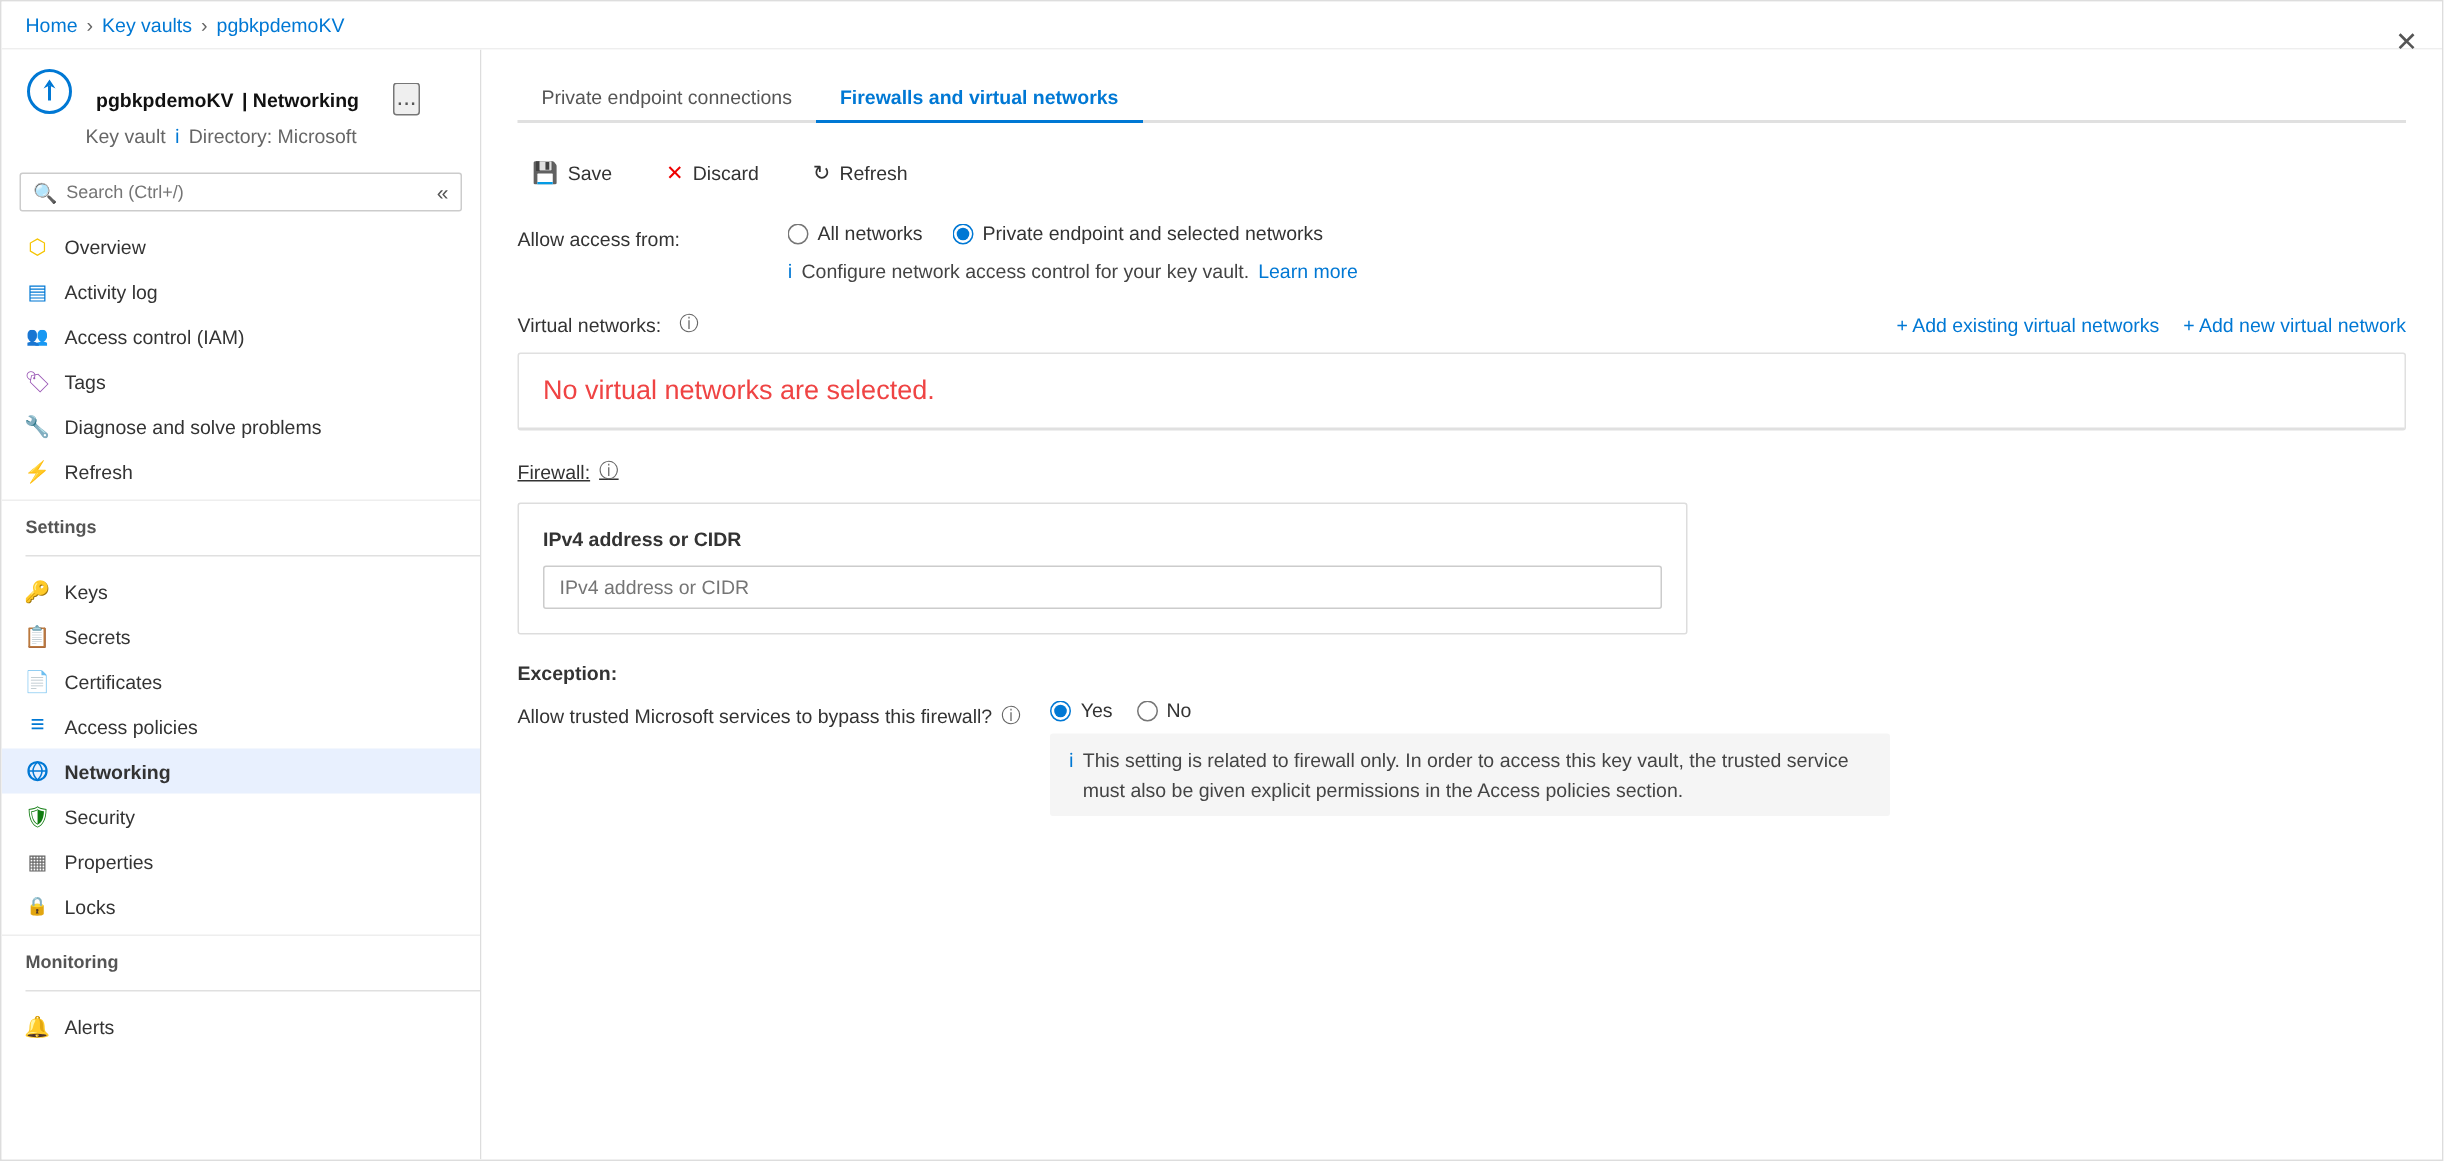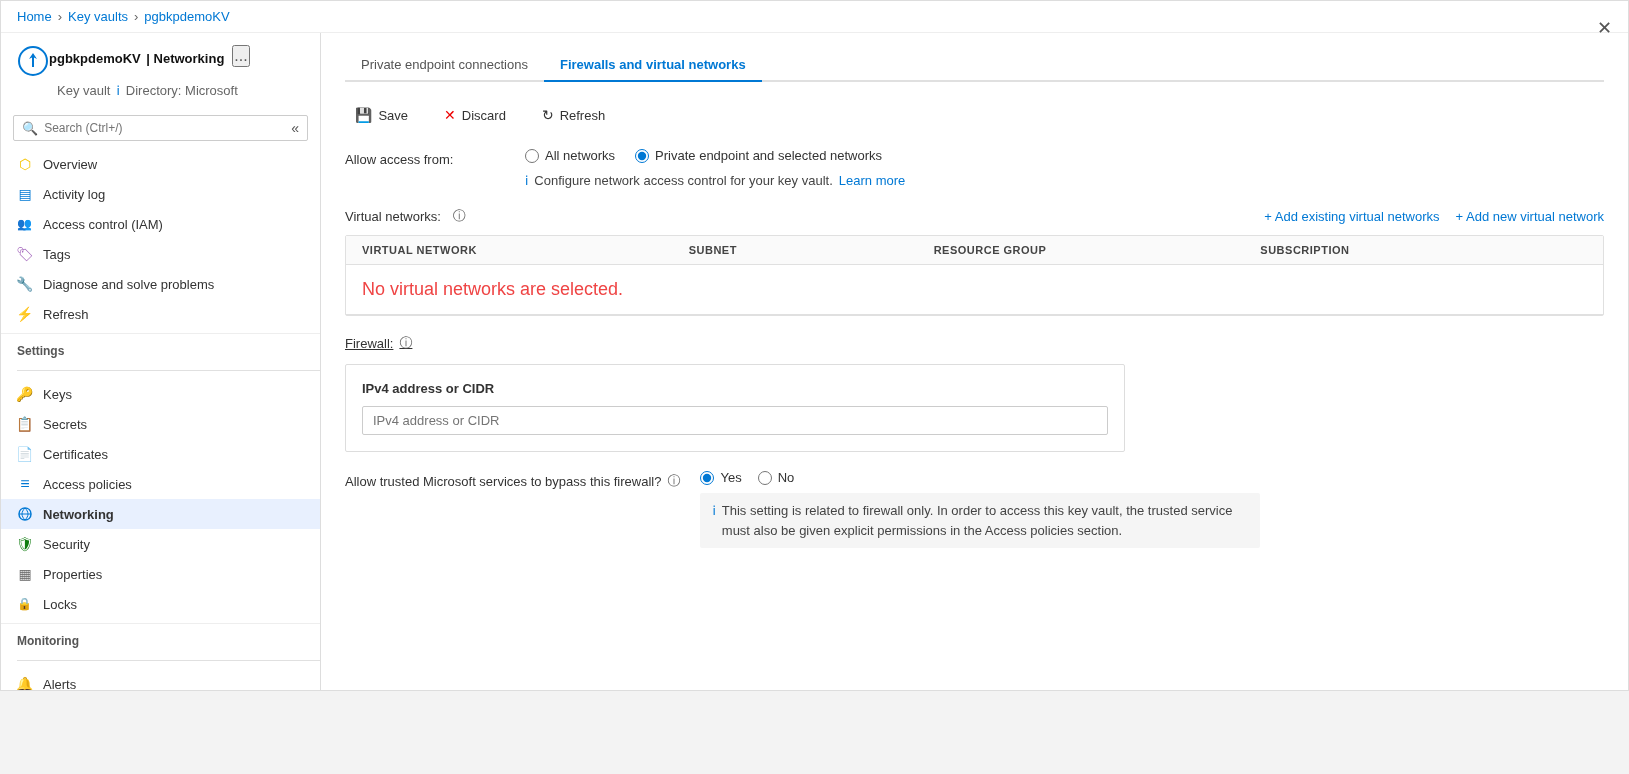--- a/index.html
+++ b/index.html
@@ -1,24 +1,24 @@
 <!DOCTYPE html>
 <html><head>
   <meta charset="utf-8">
   <style>
     * { box-sizing: border-box; margin: 0; padding: 0; font-family: 'Segoe UI', Arial, sans-serif; font-size: 13px; }
     body { background: #f3f3f3; color: #333; }
-    .main-container { display: flex; flex-direction: column; height: 691px; width: 1629px; background: #fff; border: 1px solid #ddd; position: relative; overflow: hidden; }
+    .main-container { display: flex; flex-direction: column; height: 774px; width: 1629px; background: #fff; border: 1px solid #ddd; position: relative; overflow: hidden; }
     .breadcrumb { display: flex; align-items: center; gap: 6px; padding: 8px 16px; font-size: 12px; color: #0078d4; background: #fff; border-bottom: 1px solid #eee; }
     .breadcrumb span { color: #0078d4; cursor: pointer; }
     .breadcrumb .sep { color: #666; }
     .content-area { display: flex; flex: 1; overflow: hidden; }
     .sidebar { width: 320px; min-width: 320px; border-right: 1px solid #ddd; background: #fff; display: flex; flex-direction: column; overflow: hidden; }
     .sidebar-header { padding: 12px 16px 8px; }
-    .resource-title { display: flex; align-items: flex-start; gap: 0; margin-bottom: 4px; }
+    .resource-title { display: flex; align-items: flex-end; gap: 15px; margin-bottom: 4px; }
     .resource-icon { width: 32px; height: 32px; }
     .resource-name { font-size: 20px; font-weight: 600; color: #111; }
     .resource-subtitle { display: flex; align-items: center; gap: 6px; font-size: 12px; color: #666; margin-left: 40px; }
     .info-icon { color: #0078d4; cursor: pointer; }
     .ellipsis-btn { color: #555; font-size: 16px; cursor: pointer; margin-left: 8px; }
     .search-box { display: flex; align-items: center; border: 1px solid #ccc; border-radius: 2px; padding: 4px 8px; gap: 6px; margin: 8px 12px; }
     .search-box input { border: none; outline: none; flex: 1; font-size: 12px; color: #555; }
     .collapse-btn { margin-left: auto; cursor: pointer; color: #555; font-size: 14px; border: none; background: none; }
     .sidebar-scroll { flex: 1; overflow-y: auto; overflow-x: hidden; }
     .sidebar-item { display: flex; align-items: center; gap: 10px; padding: 7px 16px; cursor: pointer; color: #333; font-size: 13px; }
@@ -236,42 +236,37 @@
       <div class="vnet-section">
         <div class="vnet-header">
           <span>Virtual networks:</span>
           <span class="help-icon">ⓘ</span>
           <div class="vnet-actions">
             <button class="link-btn">+ Add existing virtual networks</button>
             <button class="link-btn">+ Add new virtual network</button>
           </div>
         </div>
         <div class="table-container">
-          <div class="table-header">
-            <span class="col-header">VIRTUAL NETWORK</span>
-            <span class="col-header">SUBNET</span>
-            <span class="col-header">RESOURCE GROUP</span>
-            <span class="col-header">SUBSCRIPTION</span>
-          </div>
           <div class="table-empty">No virtual networks are selected.</div>
         </div>
       </div>
 
       <div class="firewall-section">
         <div class="firewall-label">
           <span>Firewall:</span>
           <span class="help-icon">ⓘ</span>
         </div>
         <div class="firewall-box">
           <div class="firewall-box-title">IPv4 address or CIDR</div>
           <input class="cidr-input" type="text" placeholder="IPv4 address or CIDR" style="">
         </div>
       </div>
 
       <div class="exception-section">
+        <div class="exception-label">Exception:</div>
         <div class="bypass-row">
           <div class="bypass-label">
             <span>Allow trusted Microsoft services to bypass this firewall?</span>
             <span class="help-icon">ⓘ</span>
           </div>
           <div class="bypass-content">
             <div class="bypass-radios">
               <label class="radio-option">
                 <input type="radio" name="bypass" checked="" style="">
                 <span>Yes</span>

